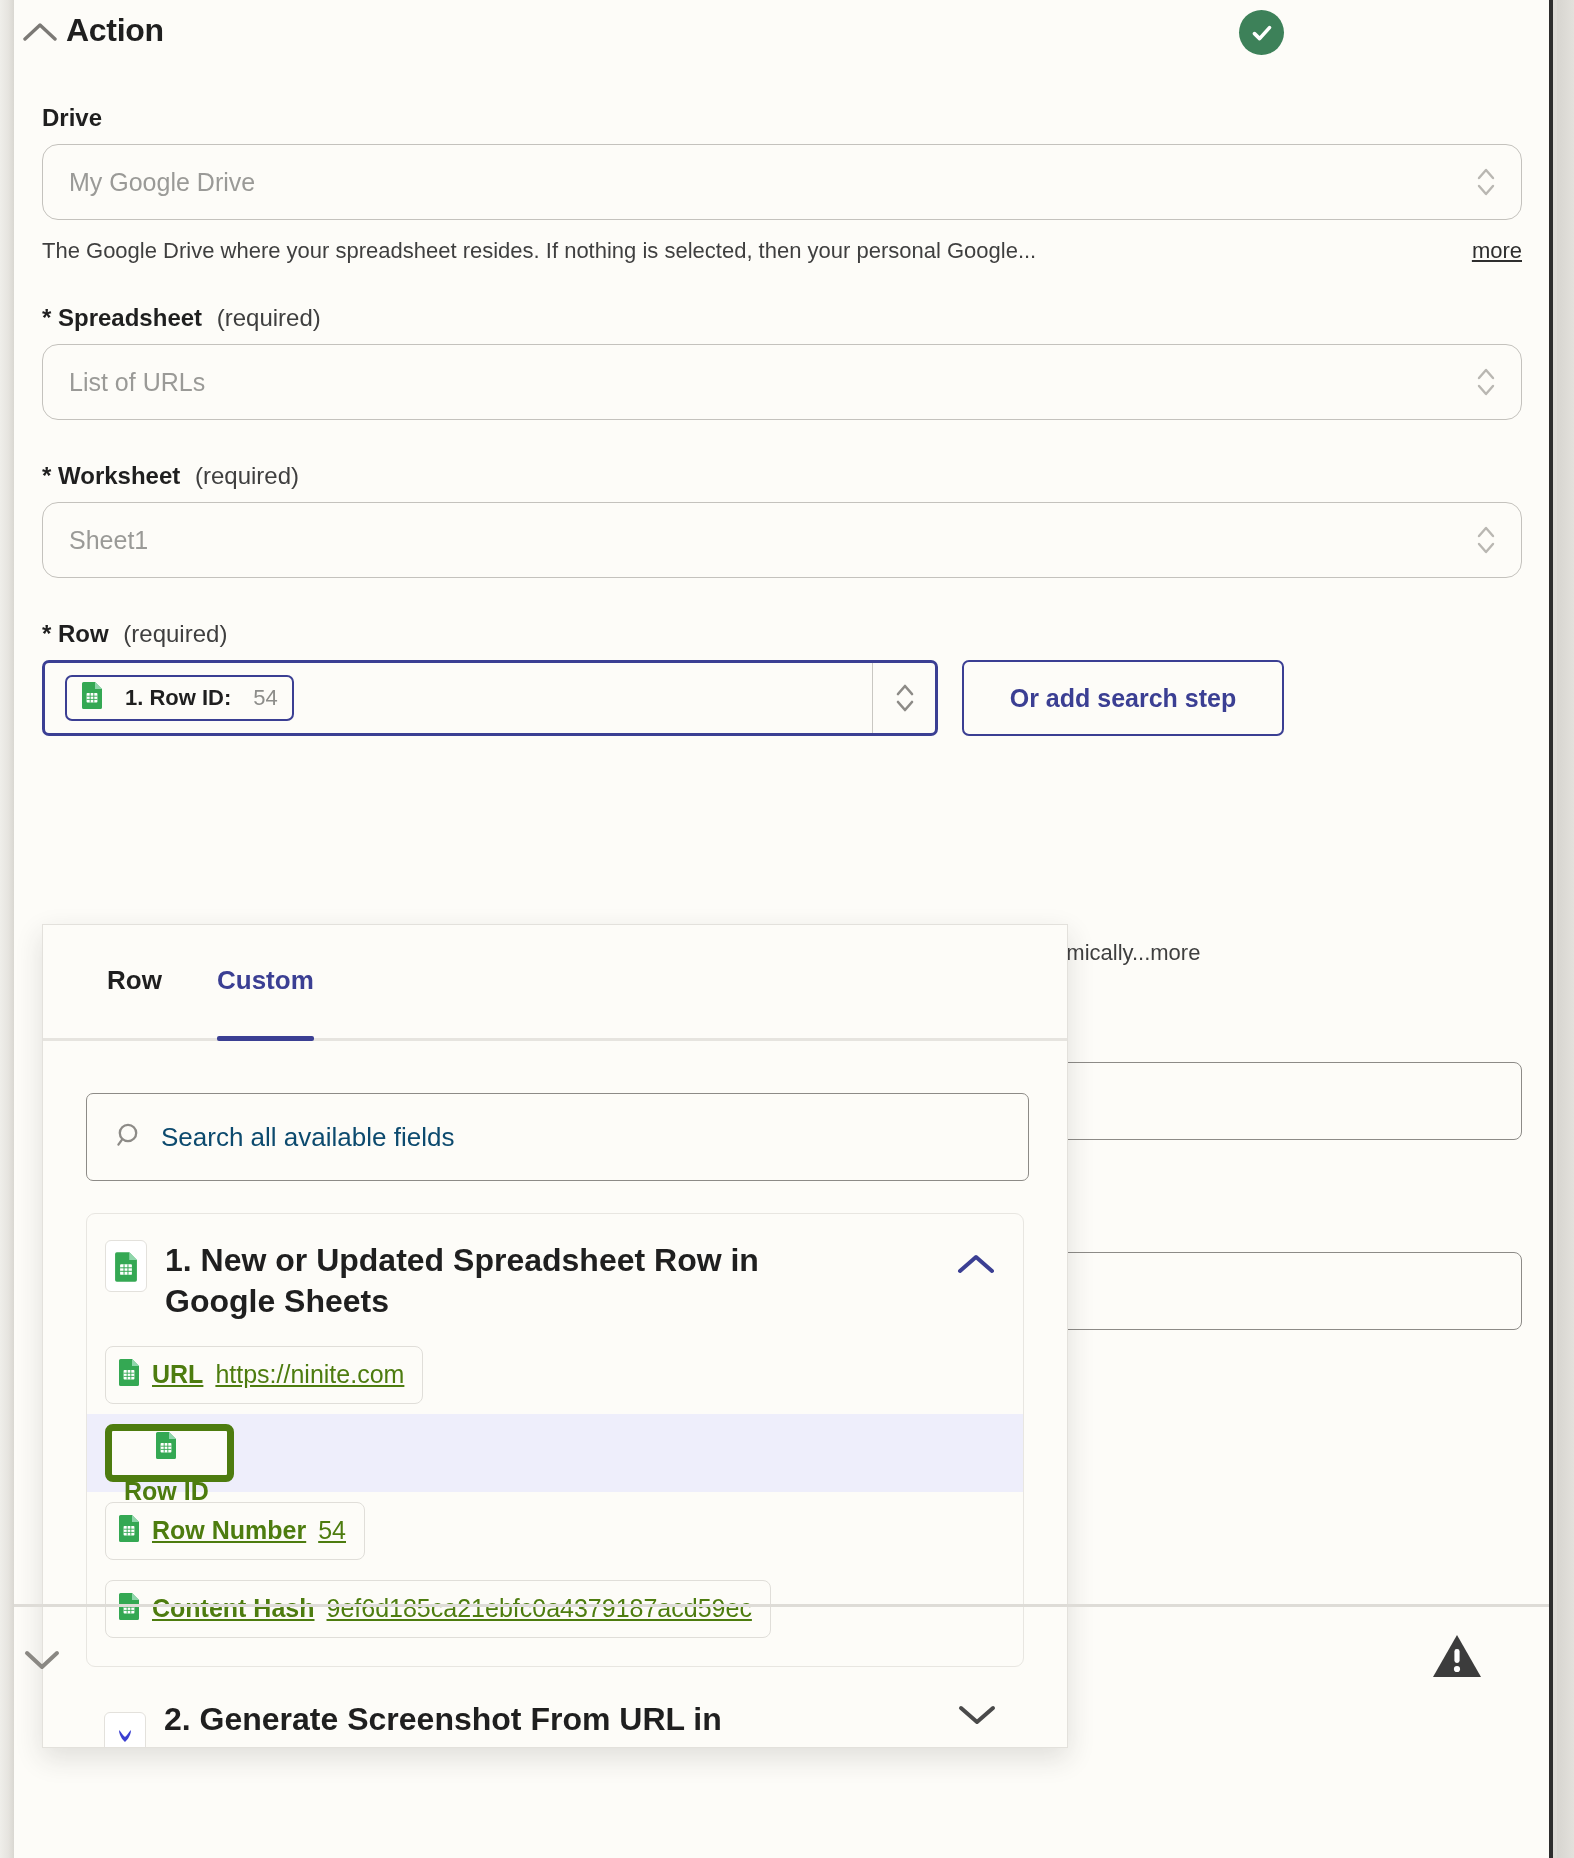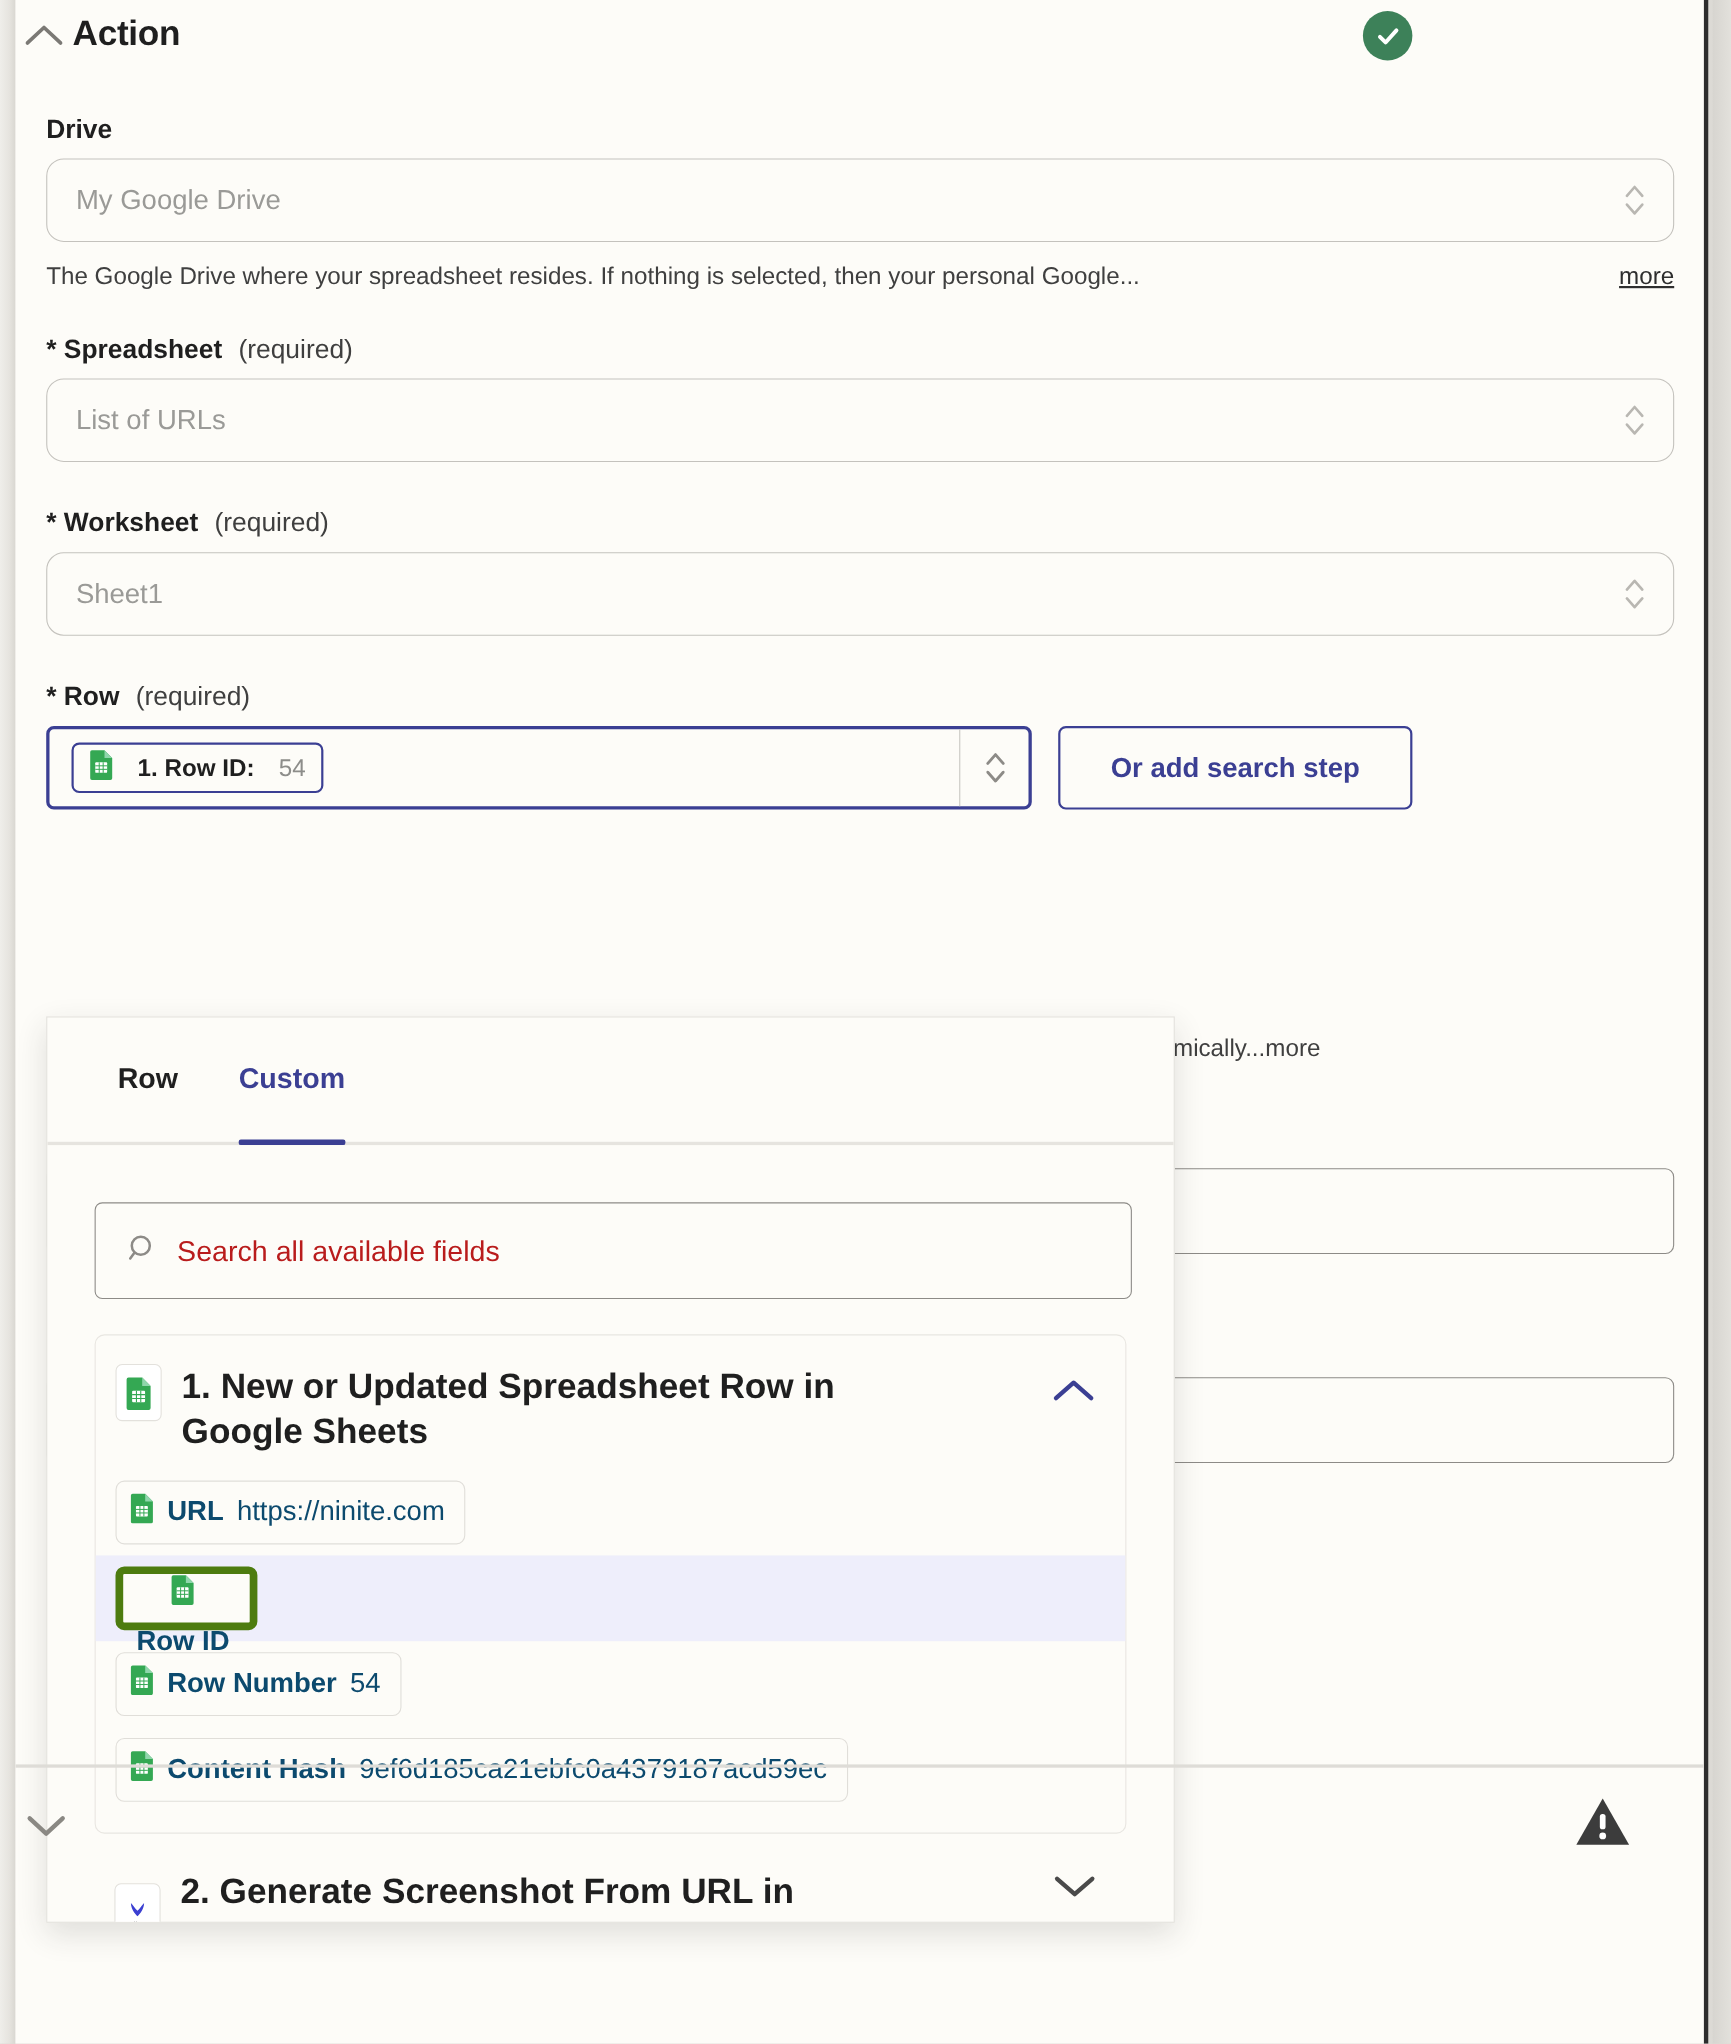--- a/index.html
+++ b/index.html
@@ -237,21 +237,21 @@
     height: 88px;
     border: 1px solid #8d8b87;
     border-radius: 7px;
     background: #fdfcf8;
     display: flex; align-items: center;
     padding-left: 74px;
     cursor: text;
   }
   .dd-search .ph {
     font-size: 26px;
-    color: #b91c1c;
+    color: #0c4a6e;
   }
   .dd-search .mag {
     position: absolute;
     left: 26px; top: 50%;
     transform: translateY(-50%);
   }
 
   .dd-group {
     margin: 32px 43px 0 43px;
     border: 1px solid #e8e6e1;
@@ -297,22 +297,23 @@
   .opt-chip {
     display: inline-flex;
     align-items: center;
     gap: 12px;
     height: 58px;
     padding: 0 18px 0 12px;
     border: 1px solid #e0ded9;
     border-radius: 8px;
     background: #fdfcf8;
     font-size: 25px;
-    color: #0c4a6e;
+    color: #4d7c0f;
     white-space: nowrap;
+    text-decoration: underline;
   }
   .dd-option.selected .opt-chip {
     border: 7px solid #4d7c0f;
     background: #fdfcf8;
     flex-direction: column;
   }
   .opt-chip .k { font-weight: bold; }
   .opt-chip .v { font-weight: normal; }
 
   .dd-footer-group {

